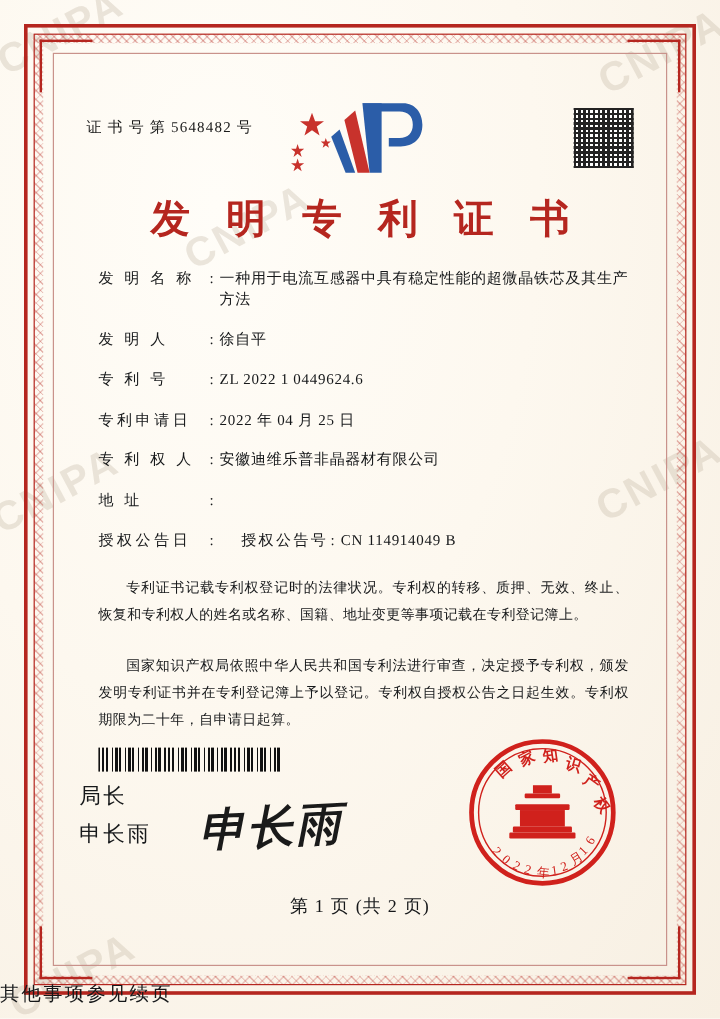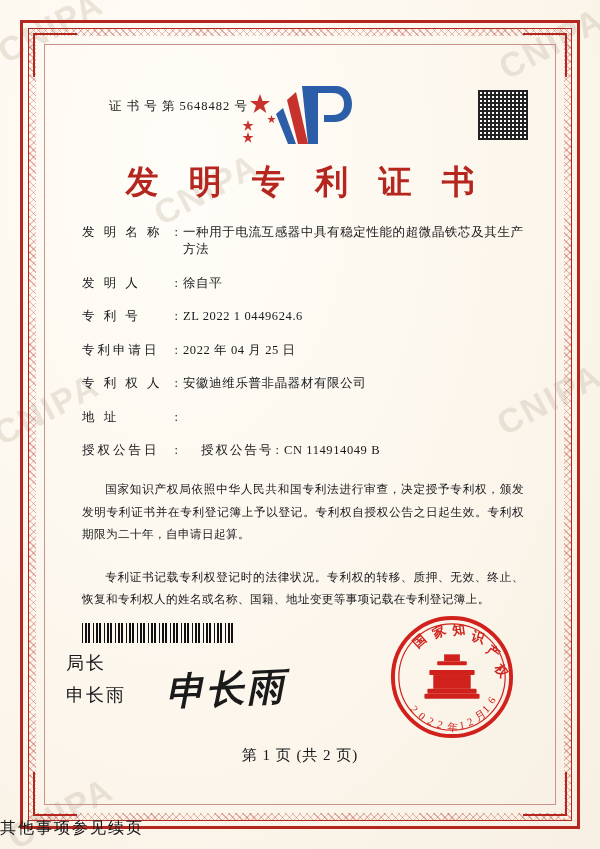--- a/index.html
+++ b/index.html
@@ -82,21 +82,20 @@
     position: absolute;
     left: 56px; top: 56px; right: 56px; bottom: 56px;
   }
   .cert-no {
     position: absolute;
     left: 16px;
     top: 42px;
     font-size: 12.5px;
     color: #1a1a1a;
     letter-spacing: 1px;
-    margin-left: 37px;
   }
   .qr {
     position: absolute;
     right: 16px;
     top: 34px;
     width: 50px;
     height: 50px;
     background-image:
       repeating-linear-gradient(0deg, #111 0 2px, transparent 2px 4px),
       repeating-linear-gradient(90deg, #111 0 2px, transparent 2px 4px);
@@ -308,22 +307,22 @@
       </div>
 
       <div class="row split">
         <div class="lbl">授权公告日</div>
         <div class="colon">:</div>
         <div class="sub-lbl">授权公告号</div>
         <div class="sub-colon">:</div>
         <div class="val">CN 114914049 B</div>
       </div>
 
+      <div class="para">专利证书记载专利权登记时的法律状况。专利权的转移、质押、无效、终止、恢复和专利权人的姓名或名称、国籍、地址变更等事项记载在专利登记簿上。</div>
       <div class="para">国家知识产权局依照中华人民共和国专利法进行审查，决定授予专利权，颁发发明专利证书并在专利登记簿上予以登记。专利权自授权公告之日起生效。专利权期限为二十年，自申请日起算。</div>
-      <div class="para">专利证书记载专利权登记时的法律状况。专利权的转移、质押、无效、终止、恢复和专利权人的姓名或名称、国籍、地址变更等事项记载在专利登记簿上。</div>
     </div>
 
     <div class="barcode"></div>
 
     <div class="signature-block">
       <div>局长</div>
       <div>申长雨</div>
     </div>
 
     <div class="handwriting">申长雨</div>

